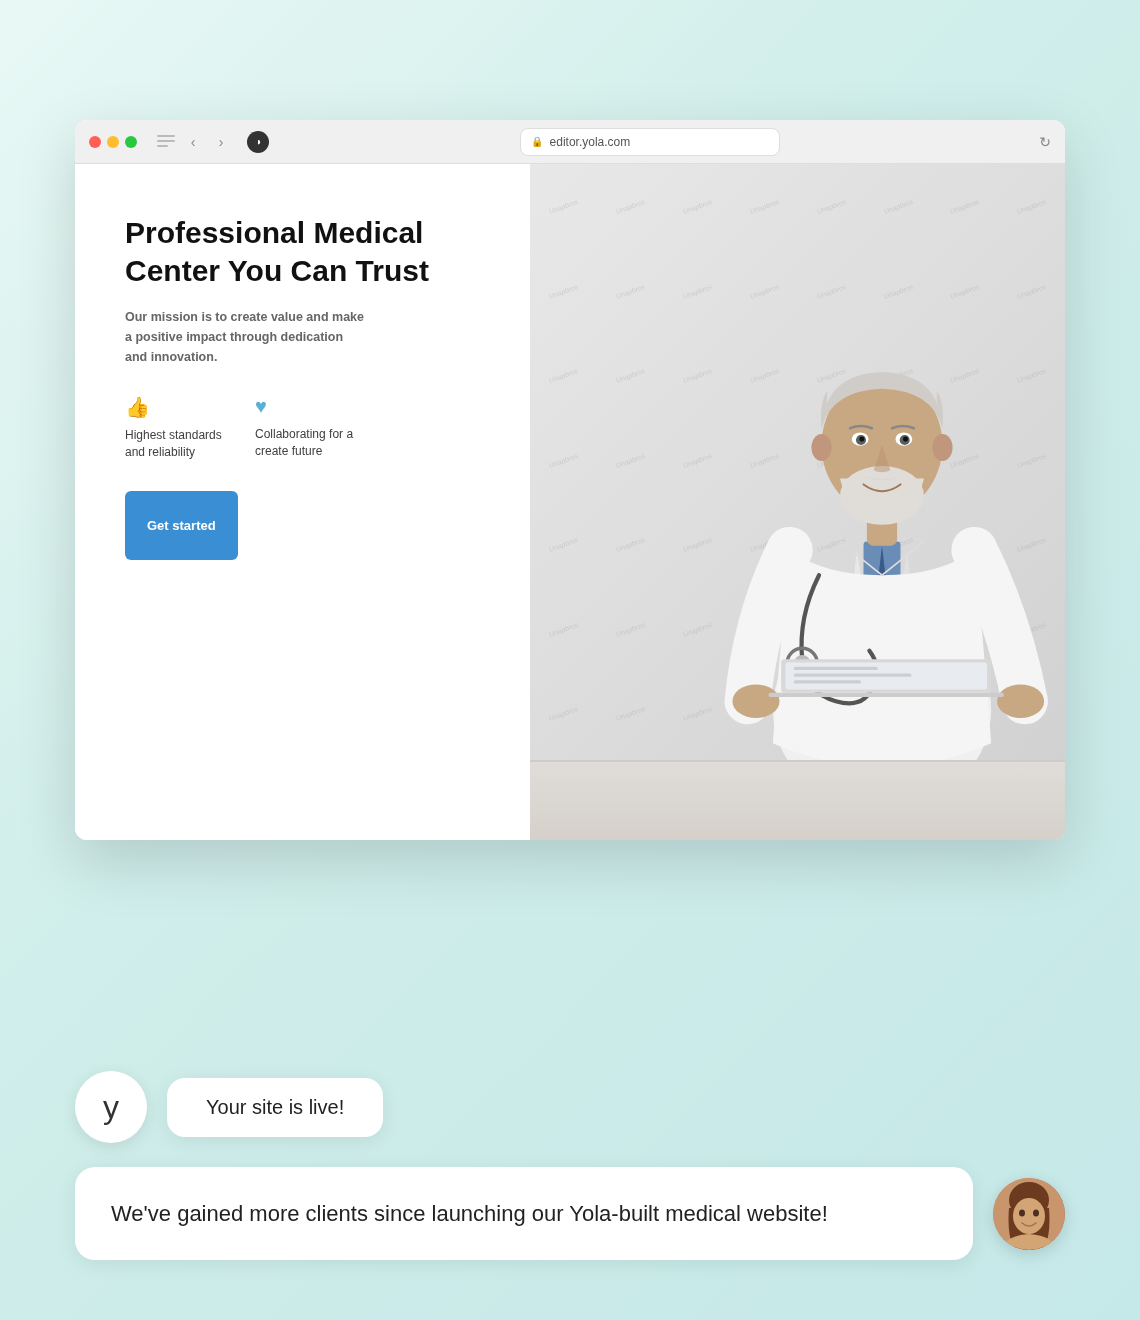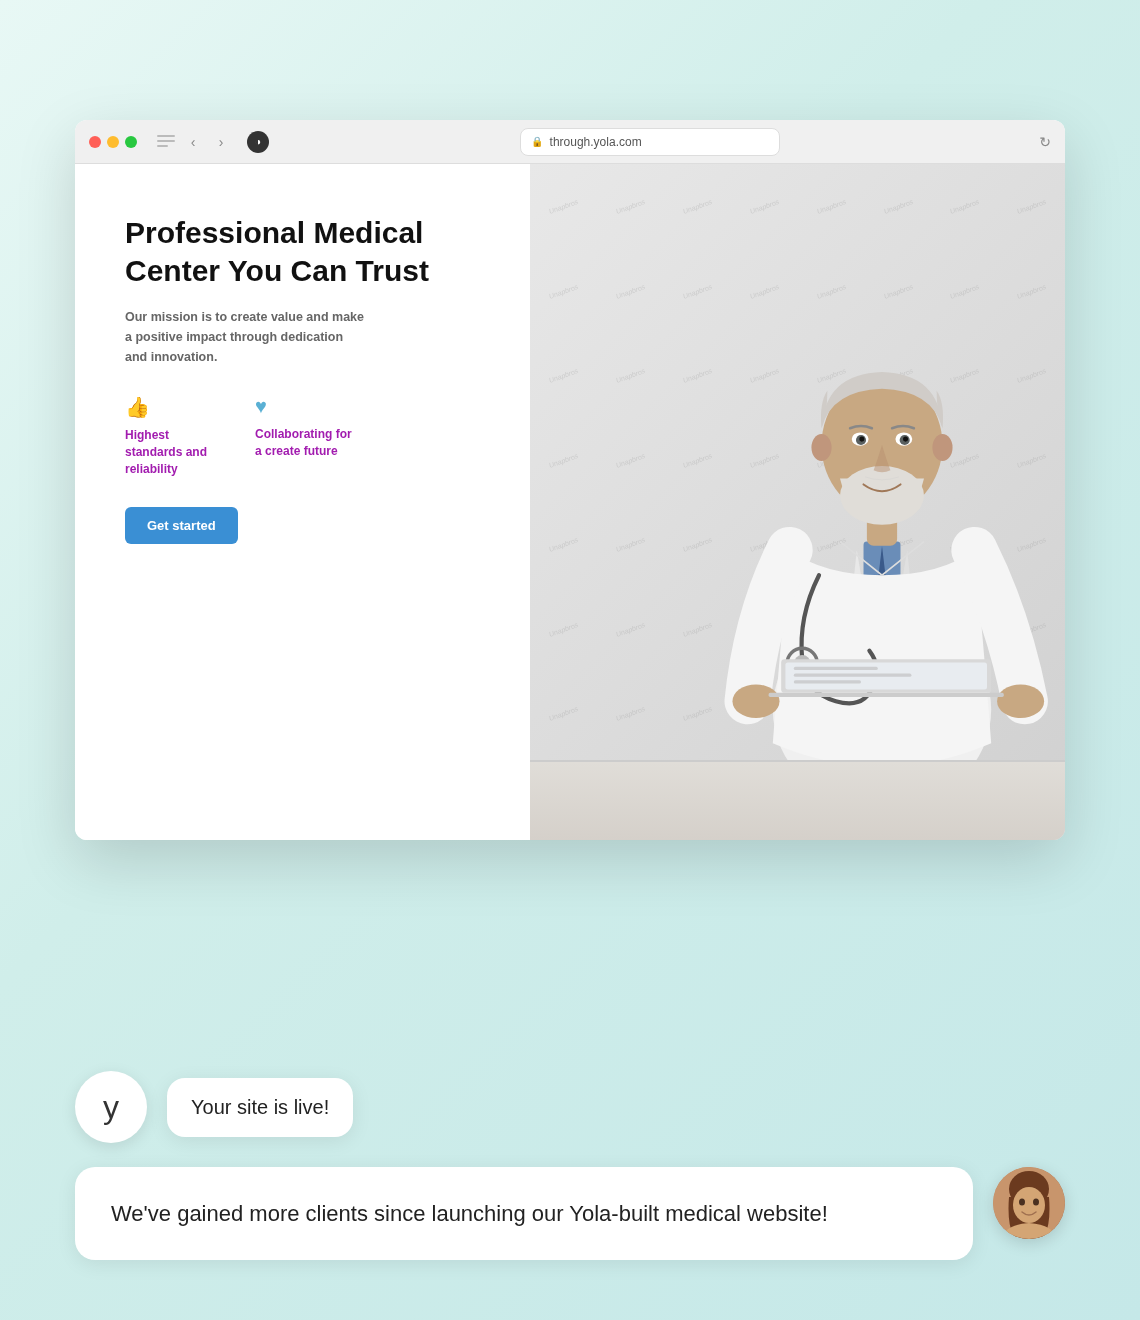--- a/index.html
+++ b/index.html
@@ -174,32 +174,32 @@
 
     .feature-icon {
       font-size: 20px;
       color: #4a9fd4;
     }
 
     .feature-icon.heart { color: #5ab0d4; }
 
     .feature-label {
       font-size: 12px;
-      font-weight: 700;
-      color: #a21caf;
+      font-weight: 400;
+      color: #404040;
       line-height: 1.4;
       max-width: 100px;
     }
 
     .cta-btn {
       background: #3a8fd4;
       color: #fff;
       border: none;
       border-radius: 6px;
-      padding: 11px 22px;
+      padding: 27px 22px;
       font-size: 13px;
       font-weight: 600;
       cursor: pointer;
     }
 
     
     .hero-right {
       flex: 1;
       position: relative;
       overflow: hidden;
@@ -259,31 +259,31 @@
       font-size: 32px;
       font-weight: 300;
       color: #333;
       box-shadow: 0 4px 16px rgba(0,0,0,0.1);
       flex-shrink: 0;
     }
 
     .chat-bubble {
       background: #fff;
       border-radius: 18px;
-      padding: 18px 24px;
+      padding: 18px 39px;
       font-size: 20px;
       font-weight: 400;
       color: #222;
       box-shadow: 0 4px 20px rgba(0,0,0,0.08);
       max-width: 240px;
     }
 
     .chat-bubble-large-row {
       display: flex;
-      align-items: flex-start;
+      align-items: center;
       justify-content: space-between;
       gap: 20px;
     }
 
     .chat-bubble-large {
       background: #fff;
       border-radius: 20px;
       padding: 30px 36px;
       font-size: 22px;
       font-weight: 400;
@@ -326,21 +326,21 @@
       </div>
       <div class="nav-btn">‹</div>
       <div class="nav-btn">›</div>
     </div>
 
     <div class="website-brightness">◑</div>
 
     <div class="address-bar-wrap">
       <div class="address-bar">
         <span class="lock-icon">🔒</span>
-        <span>through.yola.com</span>
+        <span>editor.yola.com</span>
       </div>
     </div>
 
     <div class="reload-btn">↻</div>
   </div>
 
   <div class="website-content">
 
     <div class="hero-left">
       <h1 class="hero-title">Professional Medical Center You Can Trust</h1>

